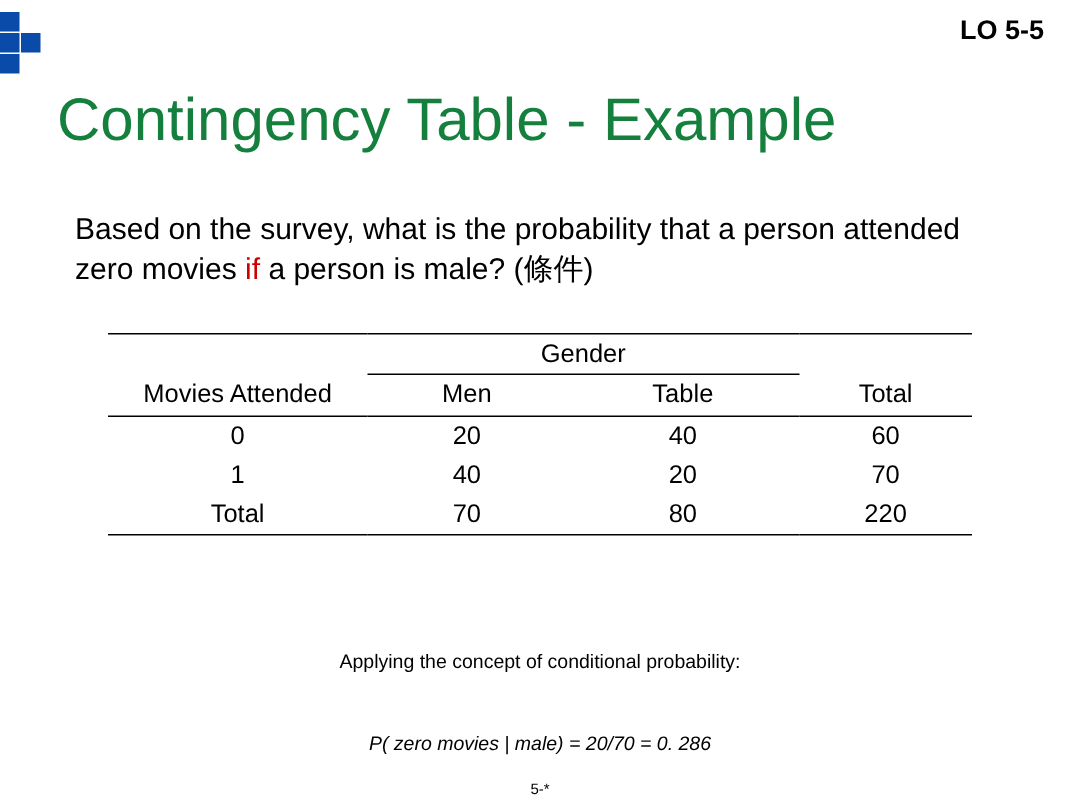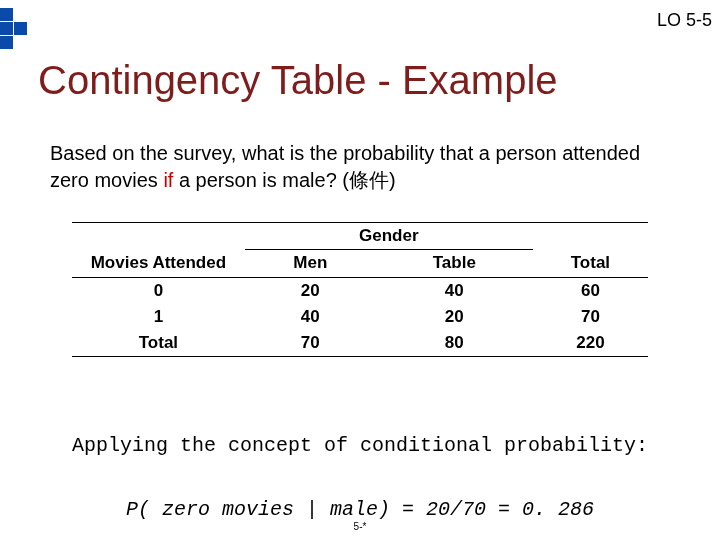--- a/index.html
+++ b/index.html
@@ -15,32 +15,32 @@
     position: absolute;
     top: 8px;
     left: 0;
     width: 42px;
     height: 42px;
   }
   .logo svg { display: block; }
   .lo-label {
     position: absolute;
     top: 10px;
-    right: 8px;
+    right: 24px;
     font-size: 18px;
-    font-weight: normal;
+    font-weight: bold;
     color: #000;
   }
   .title {
     position: absolute;
     top: 58px;
     left: 38px;
     font-size: 40px;
     font-weight: 400;
-    color: #7f1d1d;
+    color: #15803d;
     letter-spacing: 0px;
   }
   .question {
     position: absolute;
     top: 140px;
     left: 50px;
     right: 66px;
     font-size: 20px;
     line-height: 1.35;
     color: #000;
@@ -55,21 +55,21 @@
     color: #000;
   }
   .table-wrap table {
     width: 100%;
     border-collapse: collapse;
     font-size: 17px;
   }
   .table-wrap td, .table-wrap th {
     padding: 3px 6px;
     text-align: center;
-    font-weight: bold;
+    font-weight: normal;
     margin-top: 24px;
   }
   .row-head-left { text-align: left; font-weight: bold; }
   .bold { font-weight: bold; }
   .gender-head {
     border-bottom: 1.5px solid #000;
   }
   .header-row td, .header-row th {
     border-bottom: 1.5px solid #000;
     padding-bottom: 4px;
@@ -77,24 +77,23 @@
   .top-rule td, .top-rule th { border-top: 1.5px solid #000; }
   .bottom-rule td, .bottom-rule th { border-bottom: 1.5px solid #000; }
   .indent { padding-left: 48px; text-align: left; }
   .total-left { padding-left: 60px; text-align: left; }
   .concept {
     position: absolute;
     top: 432px;
     left: 0;
     right: 0;
     text-align: center;
-    font-size: 20px;
+    font-size: 13px;
     line-height: 1.35;
     color: #000;
-    font-family: Liberation Mono, monospace;
   }
   .concept .formula { font-style: italic; margin-top: 37px; }
   .page-num {
     position: absolute;
     bottom: 8px;
     left: 0;
     right: 0;
     text-align: center;
     font-size: 10px;
     color: #000;

